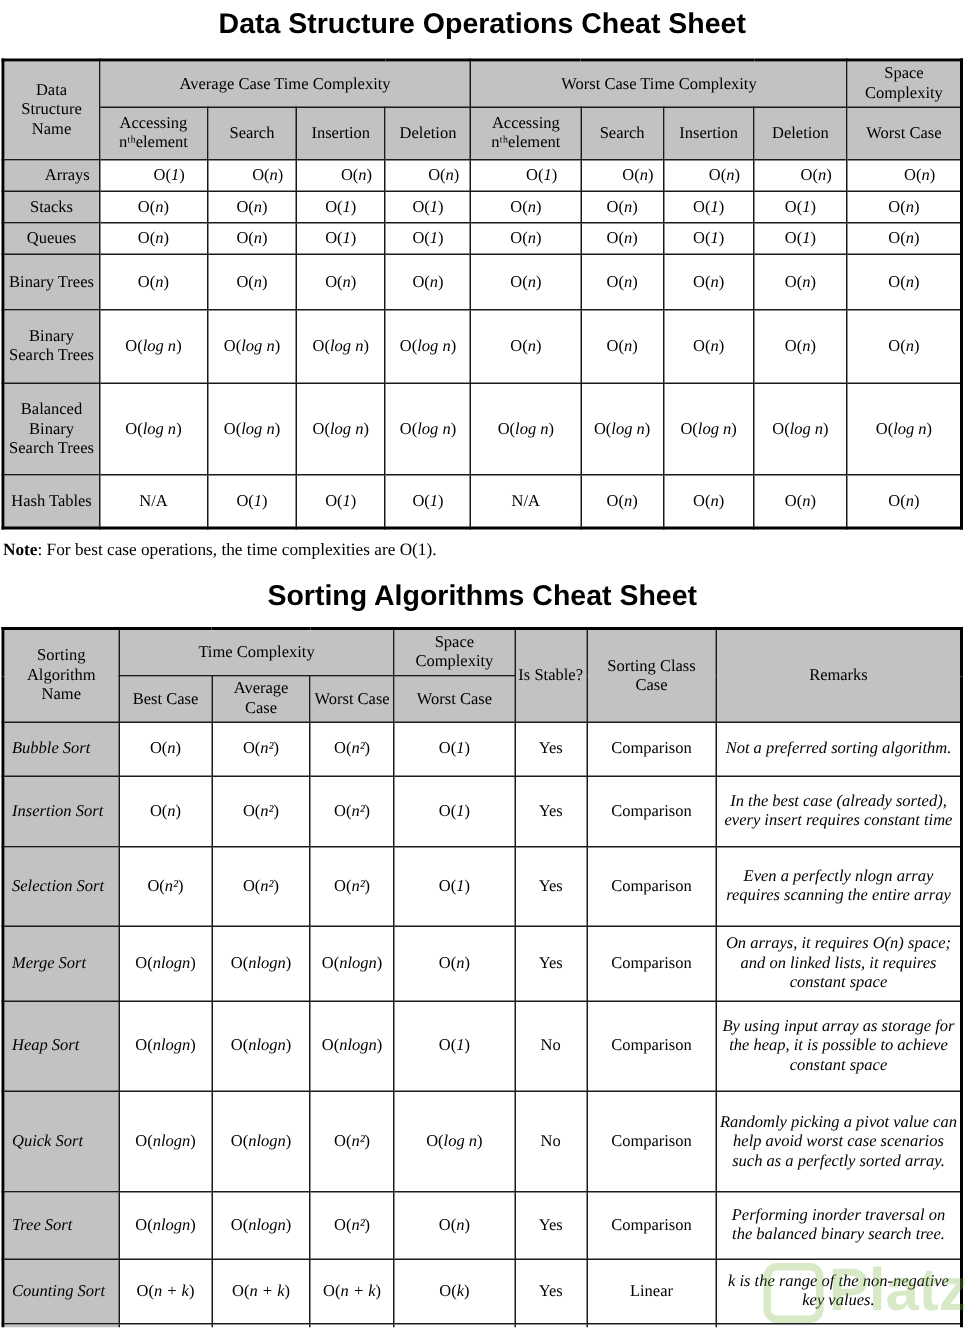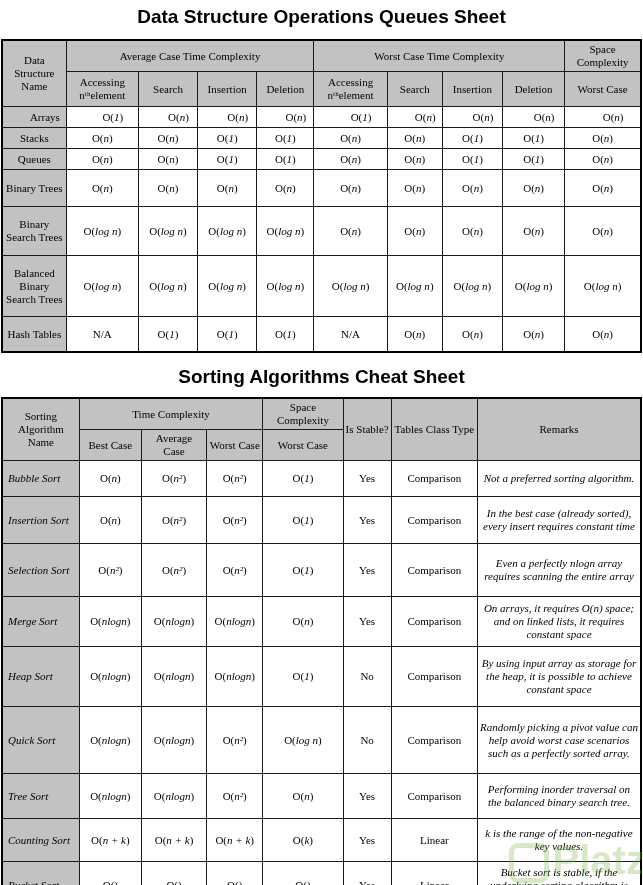--- a/index.html
+++ b/index.html
@@ -100,21 +100,21 @@
     vertical-align: middle;
     margin-right: 4px;
   }
   i { font-style: italic; }
 </style>
 </head>
 <body>
 
 <div class="page">
 
-  <h1 class="sheet-title" id="title1">Data Structure Operations Queues Sheet</h1>
+  <h1 class="sheet-title" id="title1">Data Structure Operations Cheat Sheet</h1>
 
   <table class="sheet" id="t1">
     <colgroup>
       <col style="width:64px">
         <col style="width:72px">
         <col style="width:59px">
       <col style="width:59px">
         <col style="width:57px">
         <col style="width:73px">
       <col style="width:55px">
@@ -222,41 +222,42 @@
           <td class="cell">O(<i>1</i>)</td>
           <td class="cell">N/A</td>
           <td class="cell">O(<i>n</i>)</td>
           <td class="cell">O(<i>n</i>)</td>
           <td class="cell">O(<i>n</i>)</td>
           <td class="cell">O(<i>n</i>)</td>
         </tr>
       </tbody>
   </table>
 
+  <p class="note"><b>Note</b><span>: For best case operations, the time complexities are O(1).</span></p>
 
   <h1 class="sheet-title" id="title2">Sorting Algorithms Cheat Sheet</h1>
 
   <table class="sheet t2" id="t2">
     <colgroup>
       <col style="width:77px">
         <col style="width:62px">
         <col style="width:65px">
       <col style="width:56px">
         <col style="width:80px">
         <col style="width:48px">
       <col style="width:86px">
         <col style="width:163px">
     </colgroup>
     <thead>
       <tr>
         <th rowspan="2" class="gray">Sorting Algorithm Name</th>
         <th colspan="3" class="gray">Time Complexity</th>
         <th class="gray">Space Complexity</th>
         <th rowspan="2" class="gray">Is Stable?</th>
-        <th rowspan="2" class="gray">Tables Class Type</th>
+        <th rowspan="2" class="gray">Sorting Class Case</th>
         <th rowspan="2" class="gray remarks-h">Remarks</th>
       </tr>
       <tr>
         <th class="gray">Best Case</th>
         <th class="gray">Average Case</th>
         <th class="gray">Worst Case</th>
         <th class="gray">Worst Case</th>
       </tr>
     </thead>
     <tbody id="t2-body">

